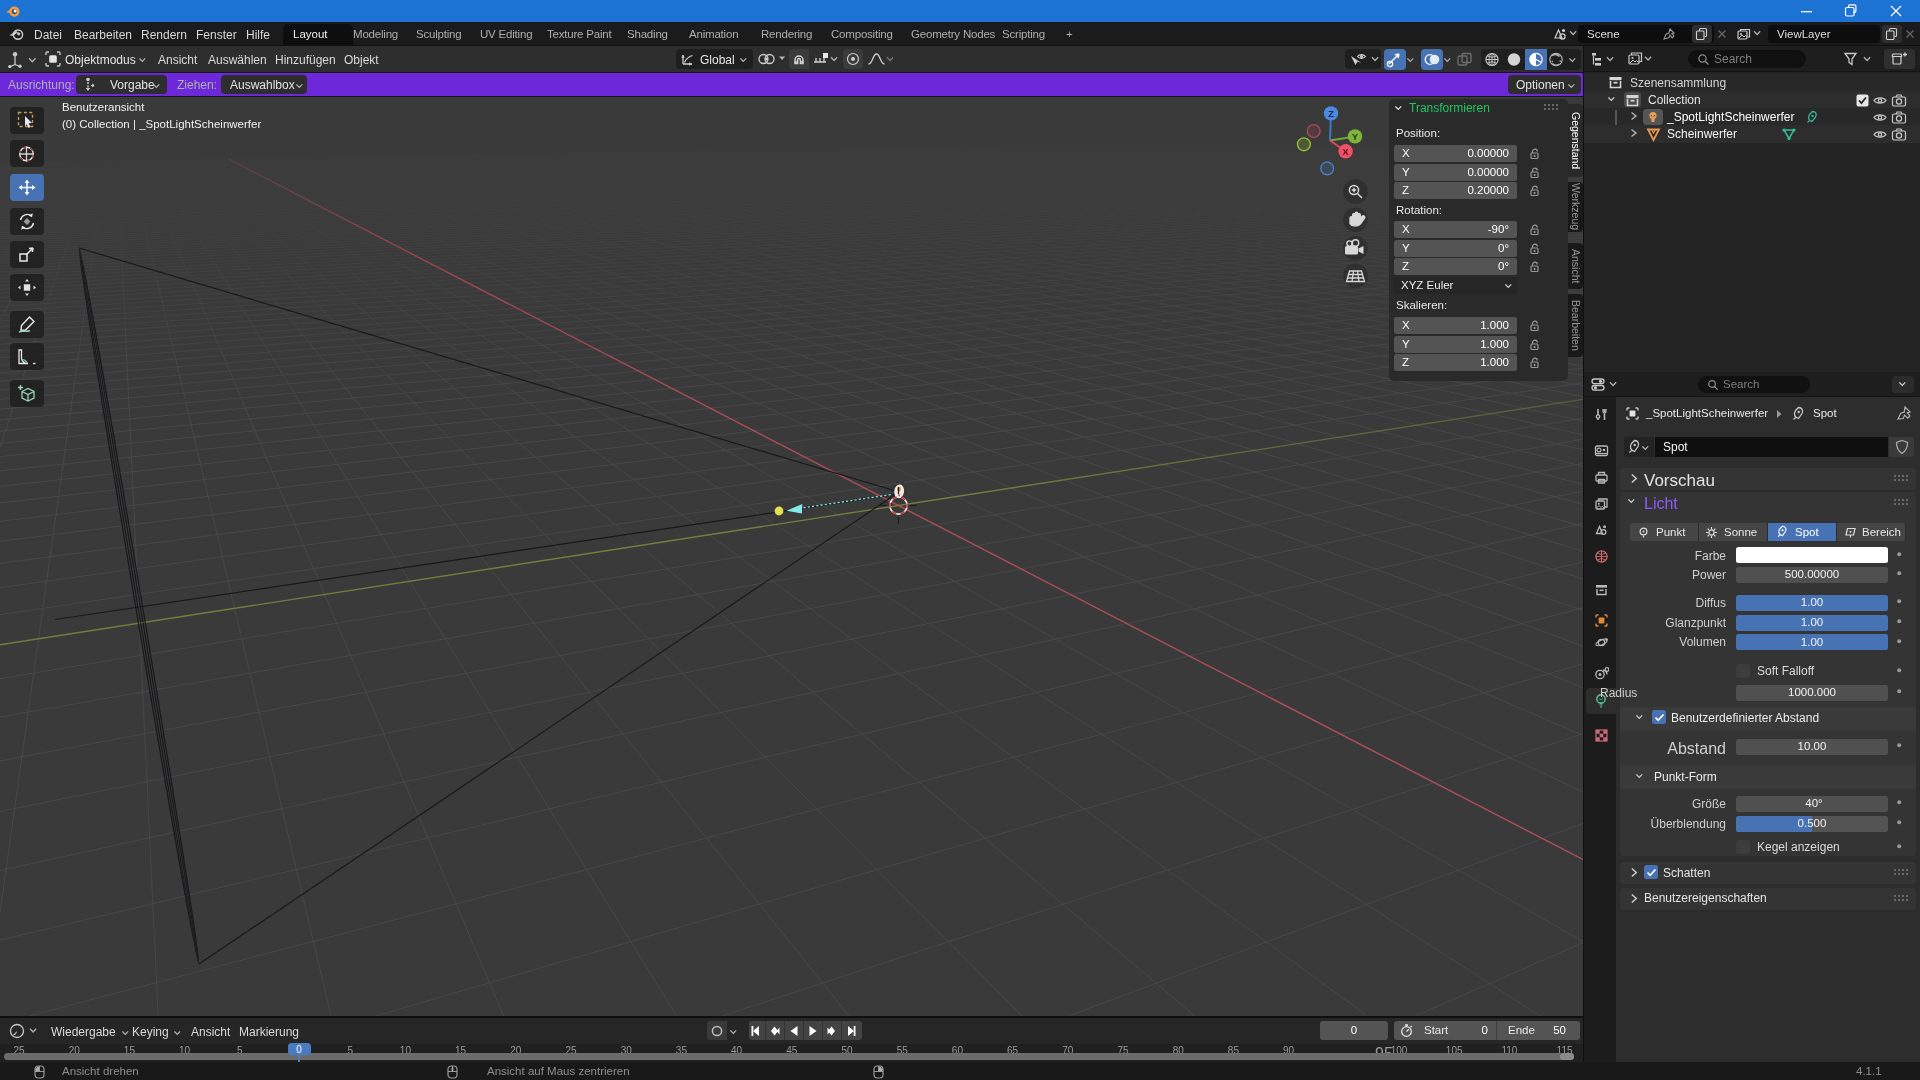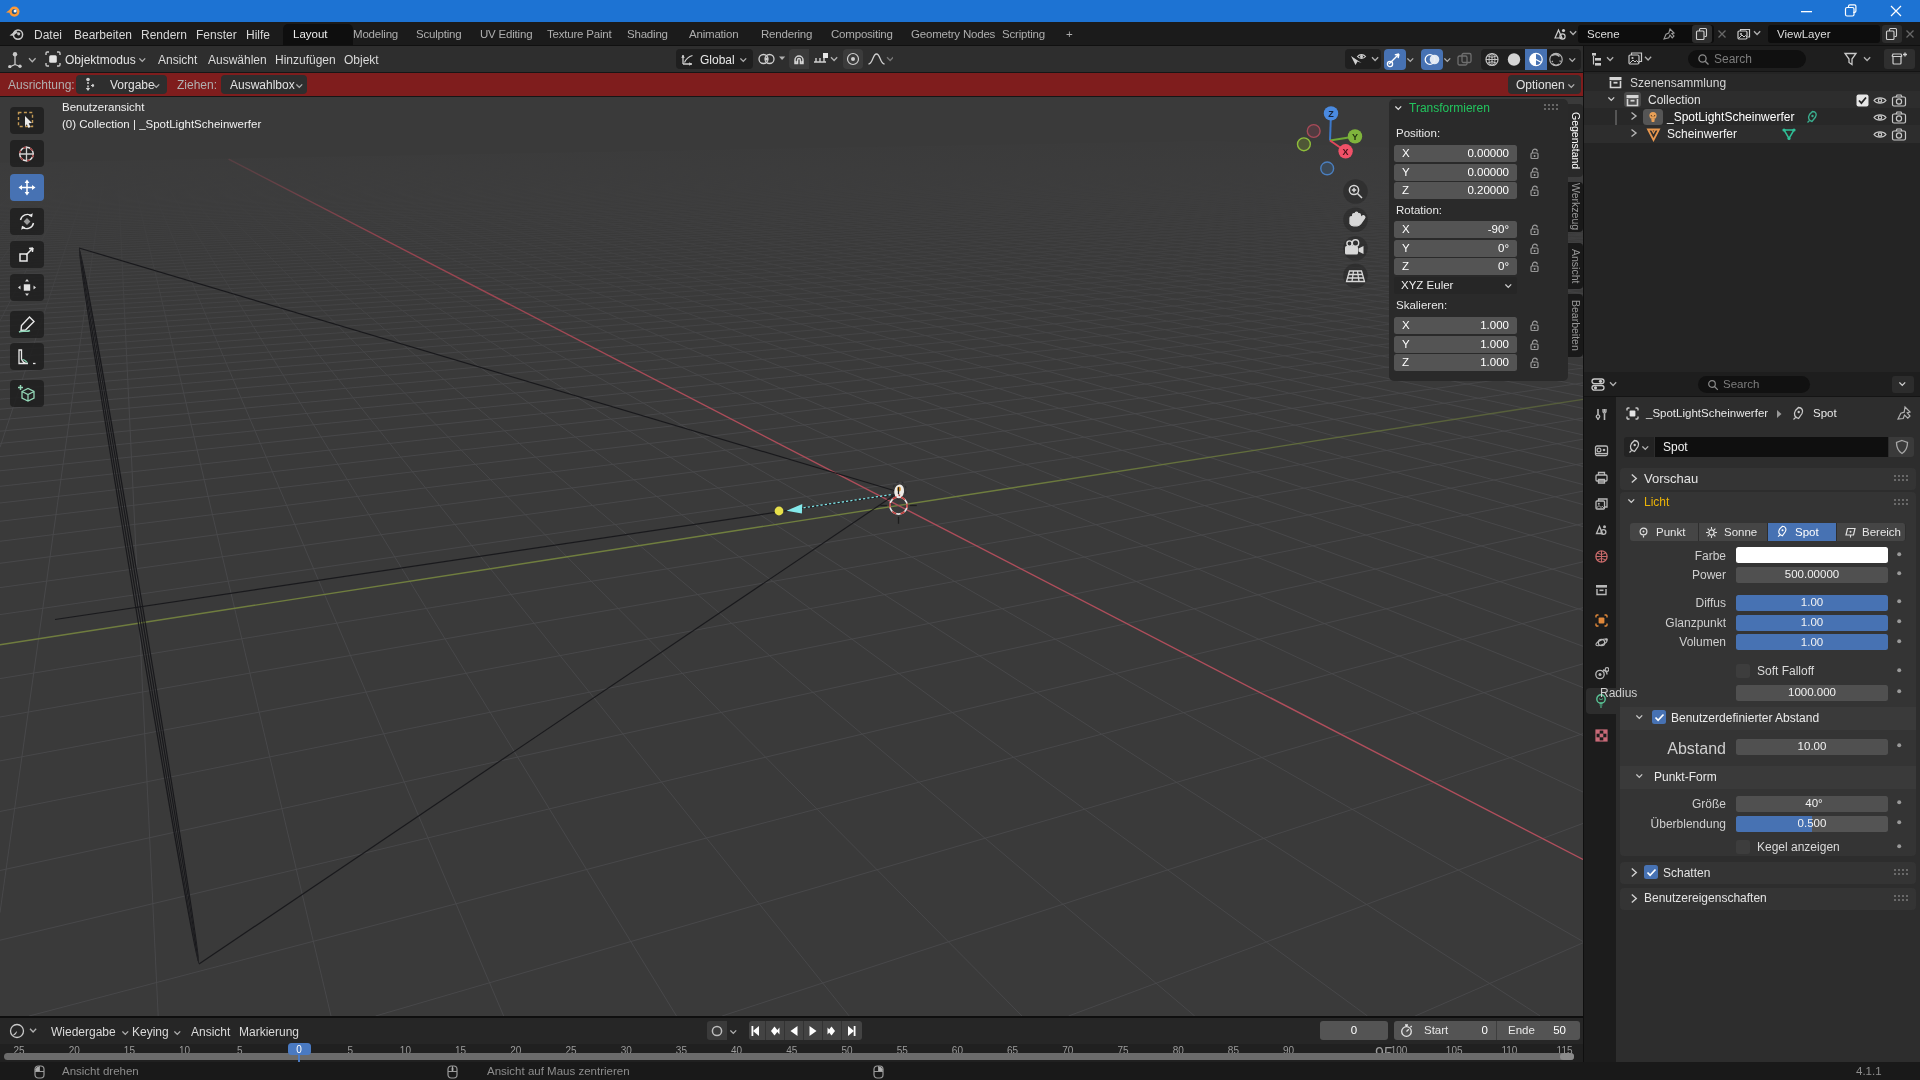--- a/index.html
+++ b/index.html
@@ -187,21 +187,21 @@
       </svg>
       <svg class="abs" style="left:1547px;top:5px" width="18" height="17" viewBox="0 0 18 17">
 <circle cx="9" cy="8.5" r="6.2" fill="none" stroke="#b5b5b5" stroke-width="1.2"></circle>
 <path d="M5 4.5 a6 6 0 017.5 1" fill="none" stroke="#b5b5b5" stroke-width="1.6"></path>
 <path d="M12 13 a5 5 0 01-6.5-.5M13.8 10.5l-1.3-.8M4.8 11l1-1" stroke="#b5b5b5" stroke-width="1.1"></path>
       </svg>
       <svg class="abs" style="left:1569px;top:11px" width="8" height="6">
         <path transform="translate(0,1) scale(1.0)" d="M0.4 0.4L3.3 3.4L6.2 0.4" fill="none" stroke="#b0b0b0" stroke-width="1.3"></path>
       </svg>
     </div>
-<div class="abs" style="left:0;top:73px;width:1583px;height:24px;background:#7f1d1d;border-bottom:1px solid #161616;">
+<div class="abs" style="left:0;top:73px;width:1583px;height:24px;background:#6d28d9;border-bottom:1px solid #161616;">
       <div class="txt" style="left:8px;top:5px;font-size:12px;color:#b0b0b0;">Ausrichtung:</div>
       <div class="abs" style="left:76px;top:2px;width:91px;height:19px;background:#2e2e2e;border-radius:4px;"></div>
       <svg class="abs" style="left:81px;top:3px" width="16" height="17" viewBox="0 0 16 17">
 <circle cx="7" cy="3.5" r="1.8" fill="#d0d0d0"></circle>
         <path d="M7 6v6" stroke="#d0d0d0" stroke-width="1.5" stroke-dasharray="2 1.4"></path>
 <path d="M7 15l-2.2-3h4.4z" fill="#d0d0d0"></path>
         <path d="M10 9.5h3M13 9.5l-1.7-1.4M13 9.5l-1.7 1.4" stroke="#d0d0d0" stroke-width="1.2" fill="none"></path>
       </svg>
       <div class="txt" style="left:101px;top:5px;font-size:12px;color:#e2e2e2;margin-left:9px;">Vorgabe</div>
       <svg class="abs" style="left:153px;top:10px" width="8" height="6">
@@ -981,38 +981,38 @@
     <div class="abs" style="left:1655px;top:437px;width:233px;height:20px;background:#0f0f0f;"></div>
     <div class="txt" style="left:1663px;top:440px;font-size:12px;color:#f2f2f2;">Spot</div>
     <div class="abs" style="left:1889px;top:437px;width:25px;height:20px;background:#3a3a3a;border-radius:0 3px 3px 0;"></div>
     <svg class="abs" style="left:1894px;top:439px" width="16" height="16" viewBox="0 0 16 16">
 <path d="M8 1.5 L13.5 3.5 C13.5 8.5 12 12 8 14.5 C4 12 2.5 8.5 2.5 3.5z" fill="none" stroke="#a8a8a8" stroke-width="1.3"></path>
     </svg>
     <div class="abs" style="left:1620px;top:468px;width:296px;height:22px;background:#343434;border-radius:4px;"></div>
     <svg class="abs" style="left:1630px;top:473px" width="8" height="11">
       <path d="M1.8 1.5L6.3 5.5L1.8 9.5" fill="none" stroke="#d0d0d0" stroke-width="1.4"></path>
     </svg>
-    <div class="txt" style="left:1644px;top:471px;font-size:13px;color:#e4e4e4;">Vorschau</div>
+    <div class="txt" style="left:1644px;top:471px;font-size:17px;color:#e4e4e4;">Vorschau</div>
     <svg class="abs" style="left:1893px;top:474px" width="18" height="10">
       <g fill="#777">
 <circle cx="2" cy="2" r="1.1"></circle>
         <circle cx="6" cy="2" r="1.1"></circle>
         <circle cx="10" cy="2" r="1.1"></circle>
         <circle cx="14" cy="2" r="1.1"></circle>
 <circle cx="2" cy="6" r="1.1"></circle>
         <circle cx="6" cy="6" r="1.1"></circle>
         <circle cx="10" cy="6" r="1.1"></circle>
         <circle cx="14" cy="6" r="1.1"></circle>
       </g>
     </svg>
     <div class="abs" style="left:1620px;top:492px;width:296px;height:364px;background:#343434;border-radius:4px;"></div>
     <svg class="abs" style="left:1628px;top:498px" width="9" height="7">
       <path transform="translate(0,1) scale(1.0)" d="M0.4 0.4L3.3 3.4L6.2 0.4" fill="none" stroke="#d0d0d0" stroke-width="1.3"></path>
     </svg>
-    <div class="txt" style="left:1644px;top:495px;font-size:12px;color:#eab308;">Licht</div>
+    <div class="txt" style="left:1644px;top:495px;font-size:16px;color:#8b5cf6;">Licht</div>
     <svg class="abs" style="left:1893px;top:498px" width="18" height="10">
       <g fill="#777">
 <circle cx="2" cy="2" r="1.1"></circle>
         <circle cx="6" cy="2" r="1.1"></circle>
         <circle cx="10" cy="2" r="1.1"></circle>
         <circle cx="14" cy="2" r="1.1"></circle>
 <circle cx="2" cy="6" r="1.1"></circle>
         <circle cx="6" cy="6" r="1.1"></circle>
         <circle cx="10" cy="6" r="1.1"></circle>
         <circle cx="14" cy="6" r="1.1"></circle>

